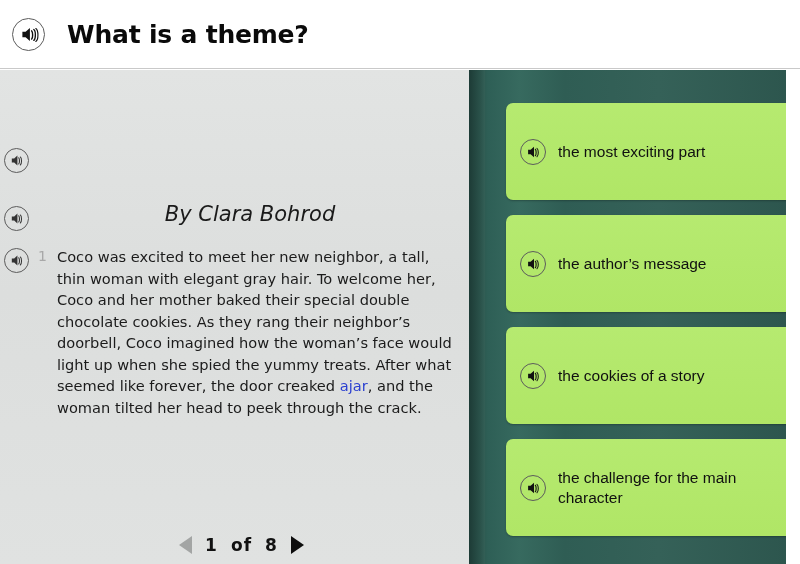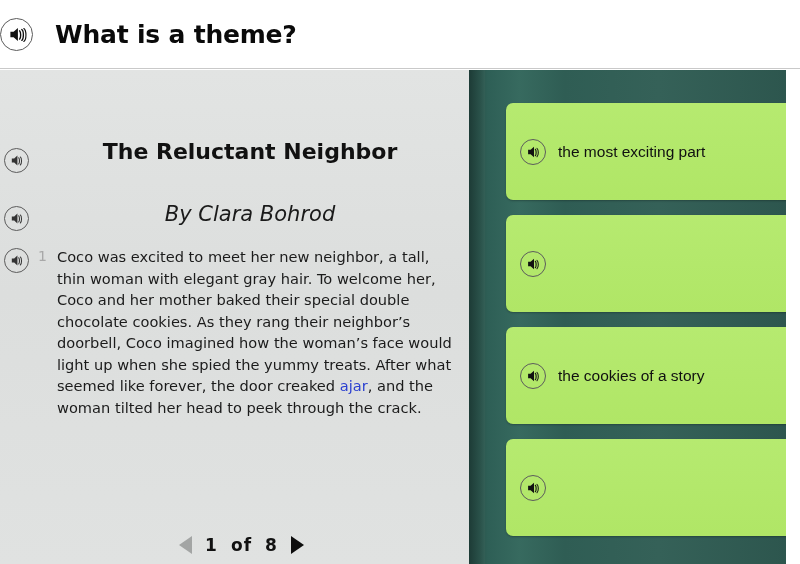--- a/index.html
+++ b/index.html
@@ -24,20 +24,21 @@
   .header {
     position: absolute;
     left: 0; top: 0;
     width: 800px;
     height: 69px;
     background: #ffffff;
     border-bottom: 1px solid #c9c9c9;
     box-sizing: border-box;
     display: flex;
     align-items: center;
+    padding-left: 12px;
   }
   .header-title {
     font-size: 25px;
     font-weight: bold;
     color: #0a0a0a;
     letter-spacing: -0.2px;
     margin-left: 22px;
     font-family: "DejaVu Sans", sans-serif;
   }
 
@@ -213,21 +214,20 @@
       <div class="spk-col" style="top:78px;">
         <span class="spk" style="width:25px;height:25px;">
           <svg viewBox="0 0 25 25" width="23" height="23" aria-hidden="true">
             <path d="M7.4 10.2h2.6l3.5-3v10.6l-3.5-3H7.4z" fill="#333"></path>
             <path d="M14.9 9.6c1.1.8 1.1 5.9 0 6.6" stroke="#333" stroke-width="1.2" fill="none" stroke-linecap="round"></path>
             <path d="M16.6 8.6c1.8 1.2 1.8 7.6 0 8.8" stroke="#333" stroke-width="1.1" fill="none" stroke-linecap="round"></path>
           </svg>
         </span>
       </div>
 
-      <div class="story-title">The Reluctant Neighbor</div>
 
       <div class="spk-col" style="top:136px;">
         <span class="spk" style="width:25px;height:25px;">
           <svg viewBox="0 0 25 25" width="23" height="23" aria-hidden="true">
             <path d="M7.4 10.2h2.6l3.5-3v10.6l-3.5-3H7.4z" fill="#333"></path>
             <path d="M14.9 9.6c1.1.8 1.1 5.9 0 6.6" stroke="#333" stroke-width="1.2" fill="none" stroke-linecap="round"></path>
             <path d="M16.6 8.6c1.8 1.2 1.8 7.6 0 8.8" stroke="#333" stroke-width="1.1" fill="none" stroke-linecap="round"></path>
           </svg>
         </span>
       </div>
@@ -274,20 +274,21 @@
     </div>
 
     <div class="choice" style="top:145px;height:97px;">
       <span class="spk" style="width:26px;height:26px;">
         <svg viewBox="0 0 26 26" width="24" height="24" aria-hidden="true">
           <path d="M7.7 10.6h2.7l3.7-3.2v11.2l-3.7-3.2H7.7z" fill="#111"></path>
           <path d="M15.5 10c1.2.8 1.2 6.2 0 7" stroke="#111" stroke-width="1.2" fill="none" stroke-linecap="round"></path>
           <path d="M17.3 9c1.9 1.3 1.9 8 0 9.2" stroke="#111" stroke-width="1.1" fill="none" stroke-linecap="round"></path>
         </svg>
       </span>
+      <span class="choice-label">the author’s message</span>
     </div>
 
     <div class="choice" style="top:257px;height:97px;">
       <span class="spk" style="width:26px;height:26px;">
         <svg viewBox="0 0 26 26" width="24" height="24" aria-hidden="true">
           <path d="M7.7 10.6h2.7l3.7-3.2v11.2l-3.7-3.2H7.7z" fill="#111"></path>
           <path d="M15.5 10c1.2.8 1.2 6.2 0 7" stroke="#111" stroke-width="1.2" fill="none" stroke-linecap="round"></path>
           <path d="M17.3 9c1.9 1.3 1.9 8 0 9.2" stroke="#111" stroke-width="1.1" fill="none" stroke-linecap="round"></path>
         </svg>
       </span>
@@ -295,17 +296,18 @@
     </div>
 
     <div class="choice" style="top:369px;height:97px;">
       <span class="spk" style="width:26px;height:26px;">
         <svg viewBox="0 0 26 26" width="24" height="24" aria-hidden="true">
           <path d="M7.7 10.6h2.7l3.7-3.2v11.2l-3.7-3.2H7.7z" fill="#111"></path>
           <path d="M15.5 10c1.2.8 1.2 6.2 0 7" stroke="#111" stroke-width="1.2" fill="none" stroke-linecap="round"></path>
           <path d="M17.3 9c1.9 1.3 1.9 8 0 9.2" stroke="#111" stroke-width="1.1" fill="none" stroke-linecap="round"></path>
         </svg>
       </span>
+      <span class="choice-label">the challenge for the main character</span>
     </div>
 
   </div>
 
 </div>
 
 </body></html>

